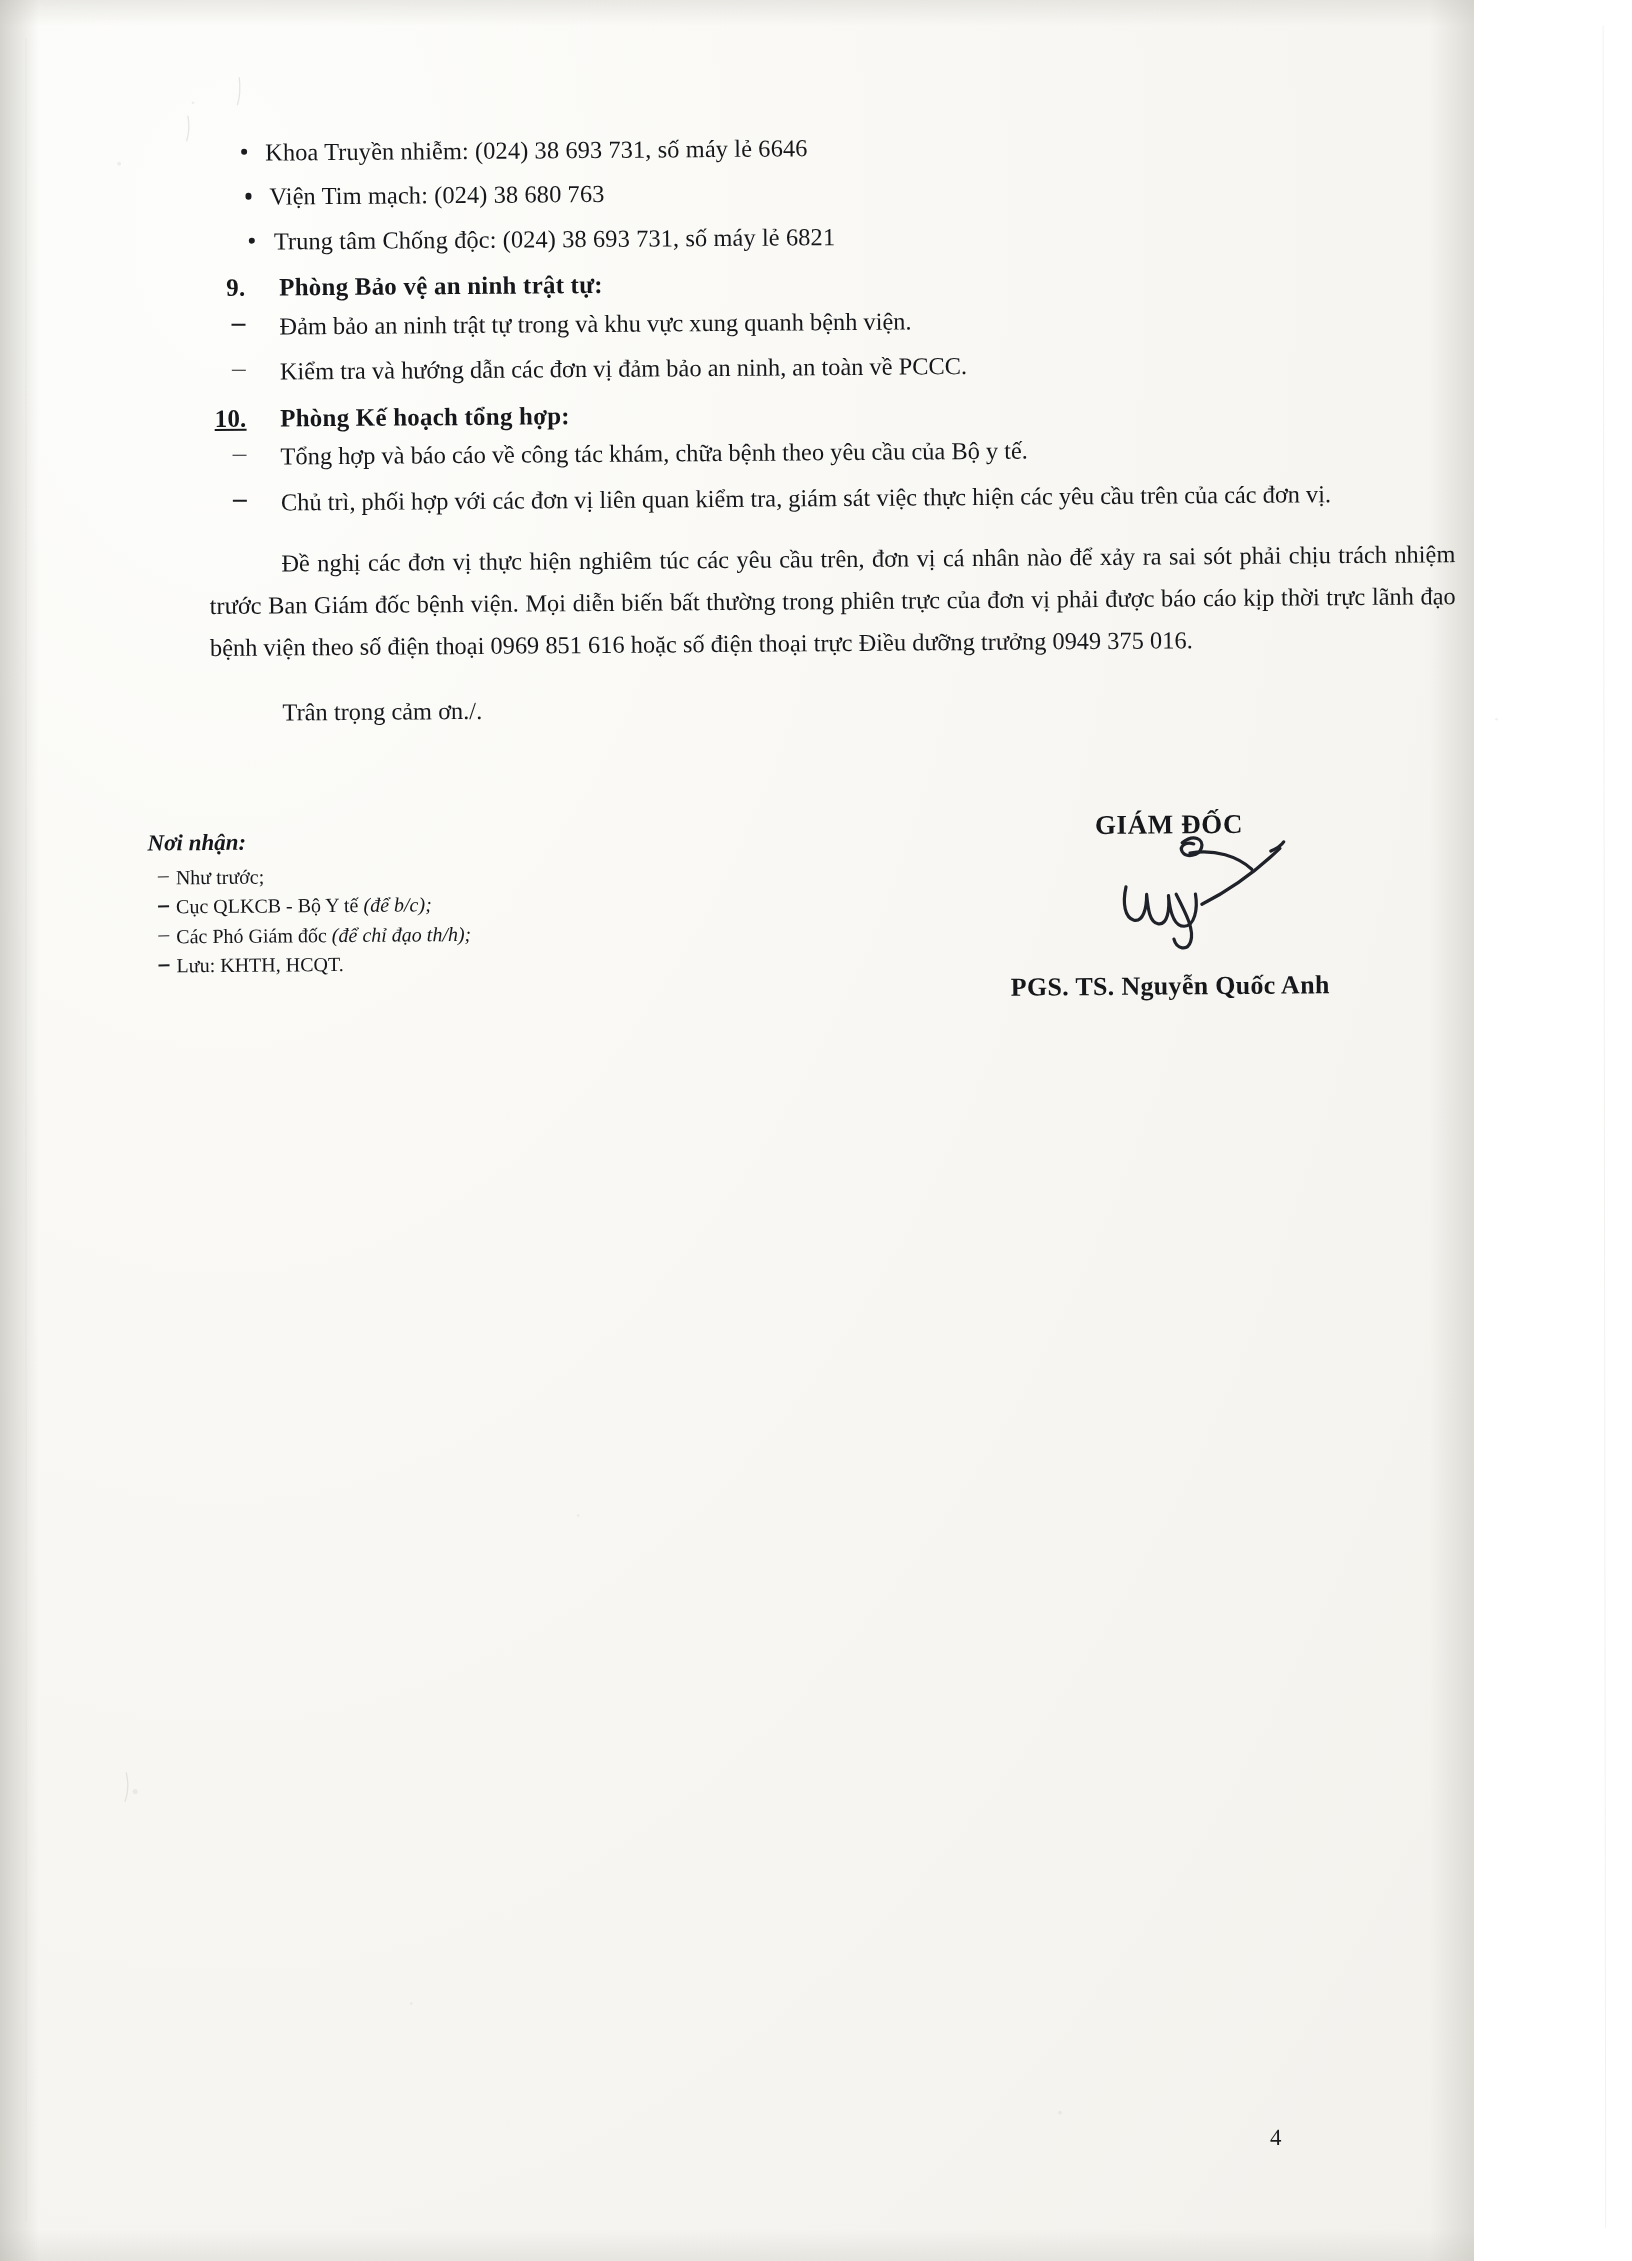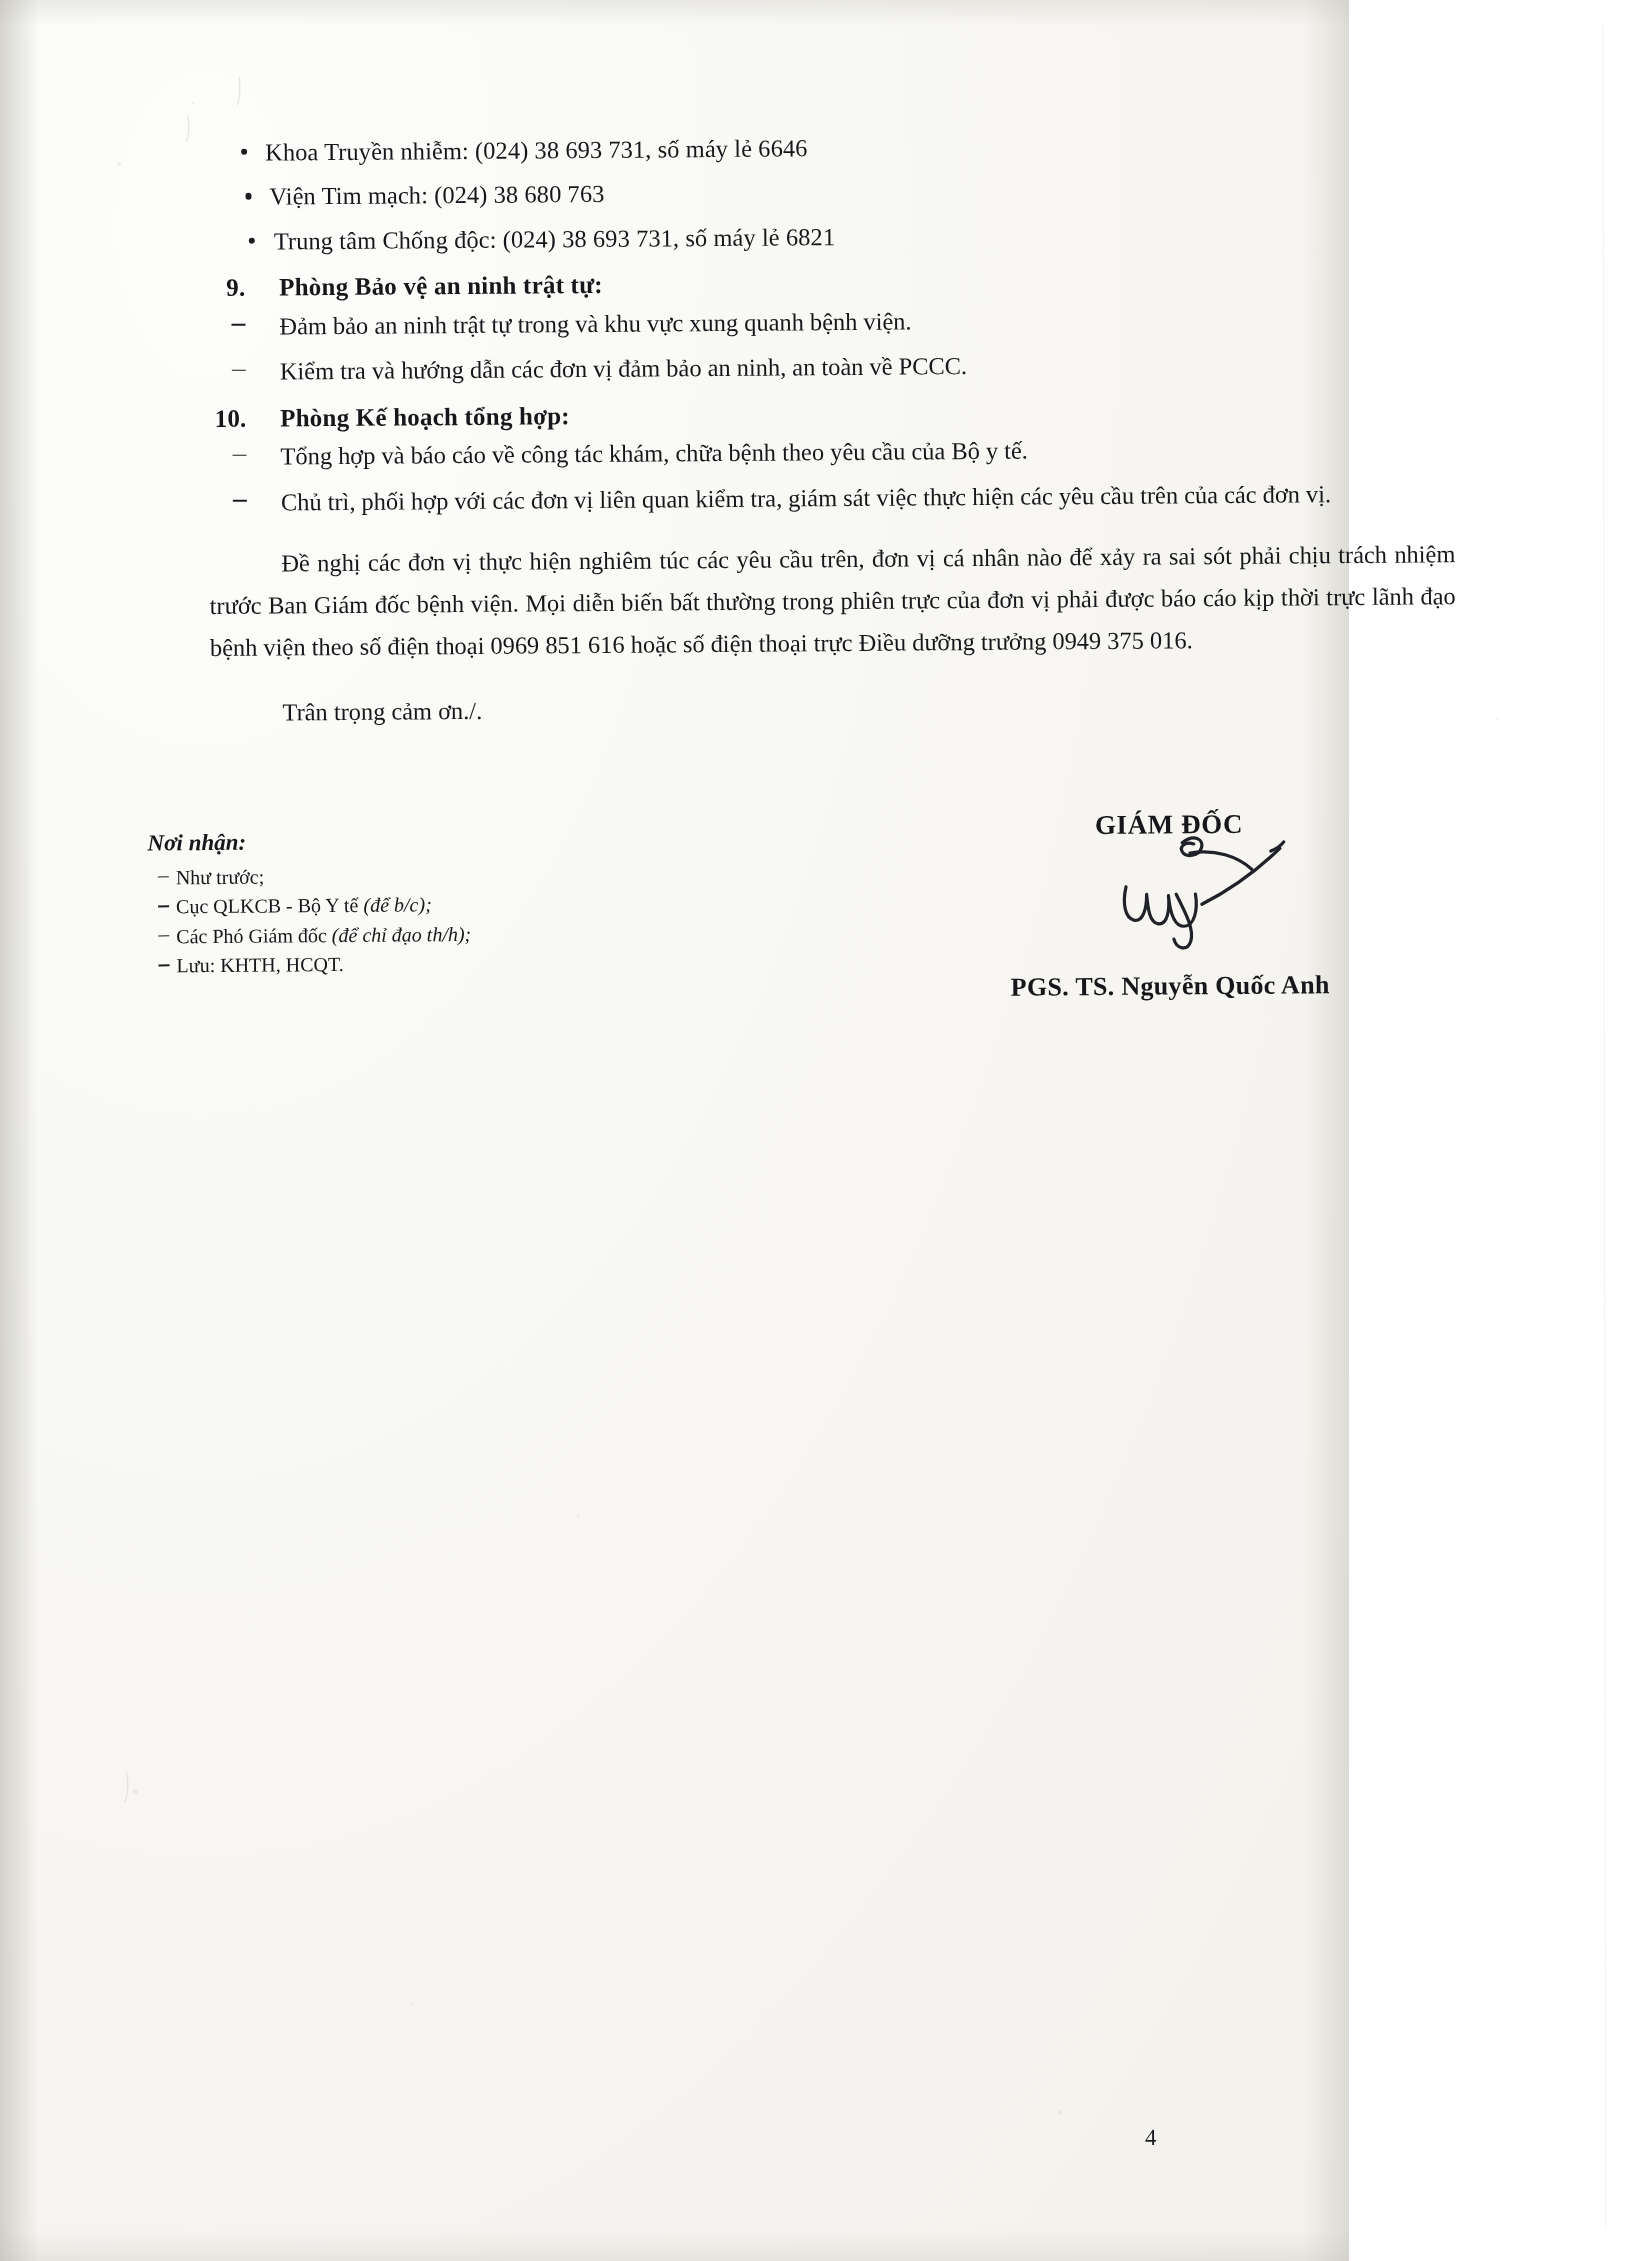--- a/index.html
+++ b/index.html
@@ -12,21 +12,21 @@
     height: 2261px;
     position: relative;
     overflow: hidden;
     font-family: "Liberation Serif", serif;
   }
 
   
   #page-sheet {
     position: absolute;
     left: 0; top: 0;
-    width: 1349px;
+    width: 1474px;
     height: 2261px;
     background:
       radial-gradient(ellipse at 15% 10%, #fdfdfb 0%, #f7f6f2 55%, #f2f1ec 100%);
   }
   
   #page-sheet:before {
     content: "";
     position: absolute;
     left: 0; top: 0; right: 0; bottom: 0;
     background:
@@ -95,21 +95,21 @@
     margin: 14px 0 6.4px 0;
     padding-left: 72px;
     letter-spacing: 0.2px;
   }
   .section-head .num {
     position: absolute;
     left: 19px;
     top: 0;
     font-weight: bold;
   }
-  .section-head.wide .num { left: 6.4px; }
+  .section-head.wide .num { left: 6.4px; text-decoration: underline; }
 
   
   .dash-item {
     position: relative;
     padding-left: 72px;
     margin-bottom: 9px;
     font-size: 24.4px;
     line-height: 1.5;
   }
   .dash-item .dash {

